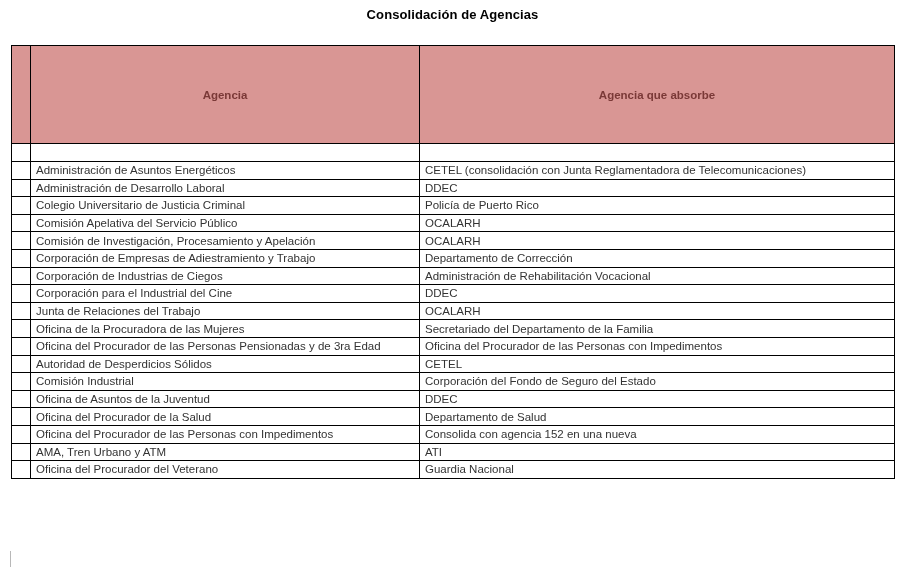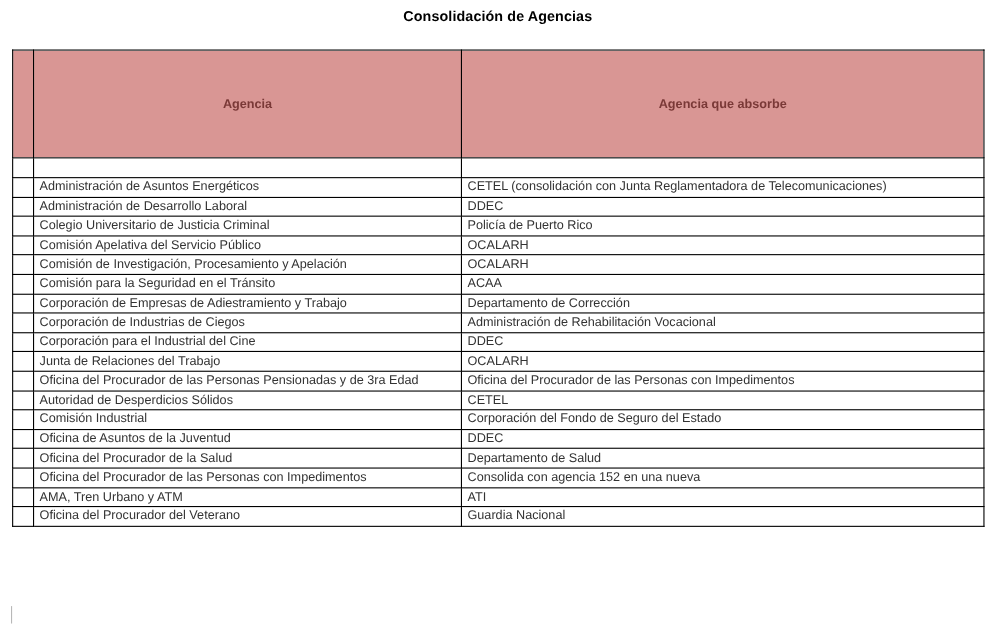--- a/index.html
+++ b/index.html
@@ -114,42 +114,42 @@
       <td>Comisión Apelativa del Servicio Público</td>
       <td>OCALARH</td>
     </tr>
         <tr class="data-row">
       <td class="narrow"></td>
       <td>Comisión de Investigación, Procesamiento y Apelación</td>
       <td>OCALARH</td>
     </tr>
         <tr class="data-row">
       <td class="narrow"></td>
-      <td>Comisión para la Seguridad en el Tránsito</td>
-      <td>ACAA</td>
-    </tr>
-        <tr class="data-row">
-      <td class="narrow"></td>
       <td>Corporación de Empresas de Adiestramiento y Trabajo</td>
       <td>Departamento de Corrección</td>
     </tr>
         <tr class="data-row">
       <td class="narrow"></td>
       <td>Corporación de Industrias de Ciegos</td>
       <td>Administración de Rehabilitación Vocacional</td>
     </tr>
         <tr class="data-row">
       <td class="narrow"></td>
       <td>Corporación para el Industrial del Cine</td>
       <td>DDEC</td>
     </tr>
         <tr class="data-row">
       <td class="narrow"></td>
       <td>Junta de Relaciones del Trabajo</td>
       <td>OCALARH</td>
+    </tr>
+        <tr class="data-row">
+      <td class="narrow"></td>
+      <td>Oficina de la Procuradora de las Mujeres</td>
+      <td>Secretariado del Departamento de la Familia</td>
     </tr>
         <tr class="data-row">
       <td class="narrow"></td>
       <td>Oficina del Procurador de las Personas Pensionadas y de 3ra Edad</td>
       <td>Oficina del Procurador de las Personas con Impedimentos</td>
     </tr>
         <tr class="data-row">
       <td class="narrow"></td>
       <td>Autoridad de Desperdicios Sólidos</td>
       <td>CETEL</td>

